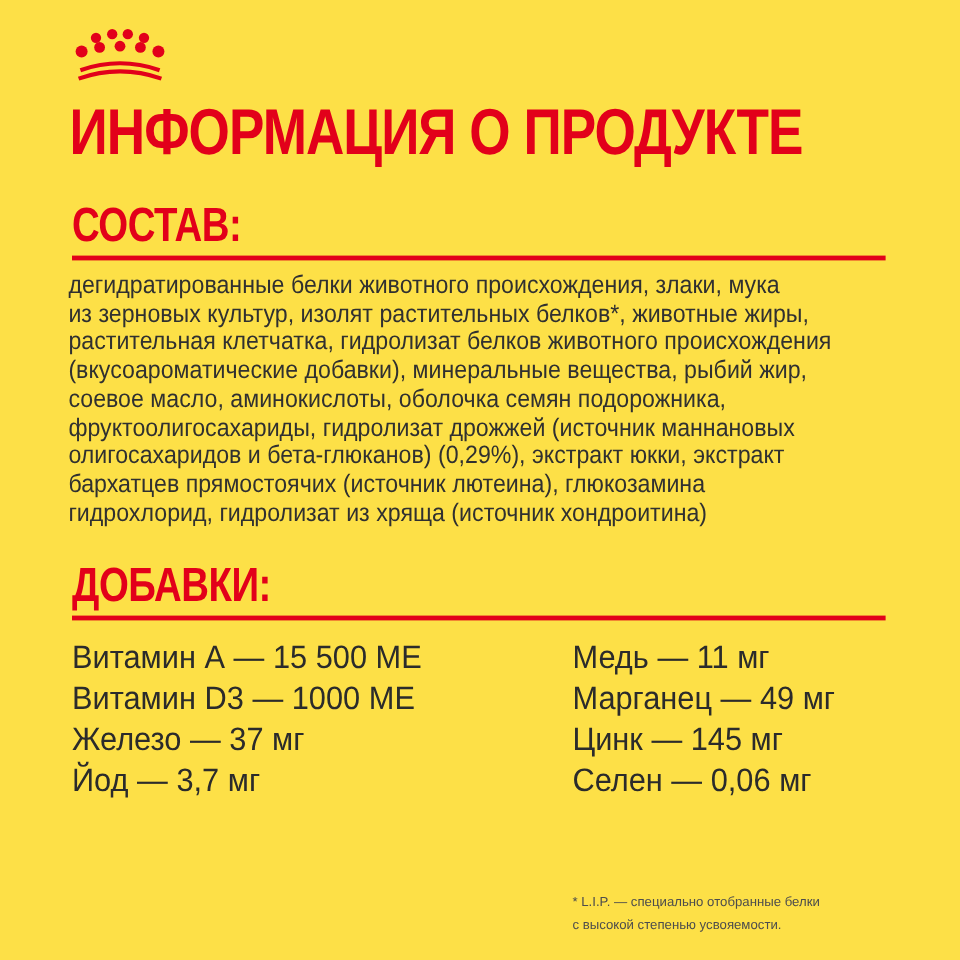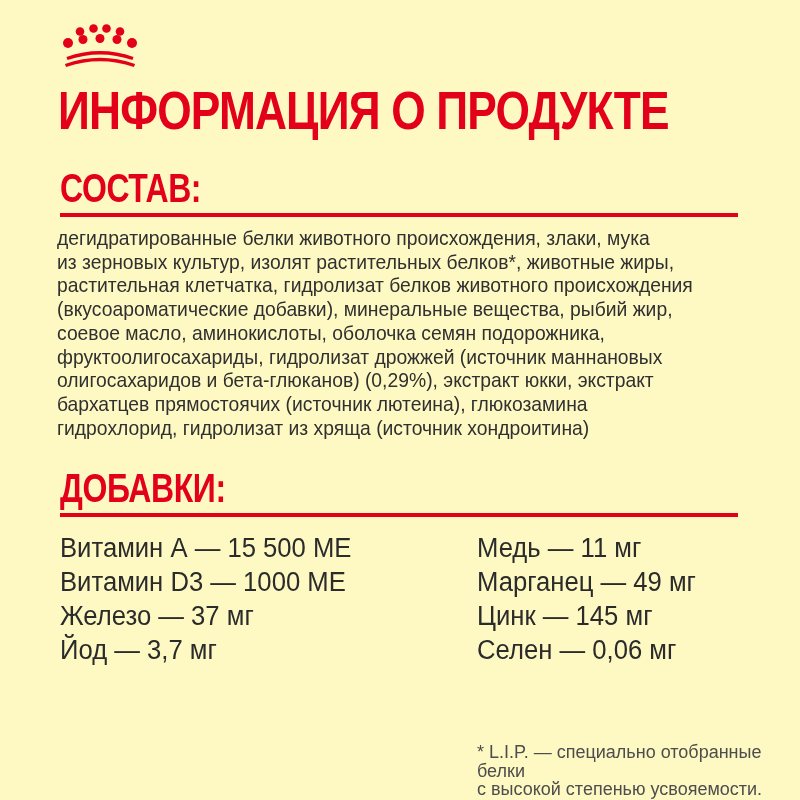--- a/index.html
+++ b/index.html
@@ -4,21 +4,21 @@
 <style>
   html, body {
     margin: 0;
     padding: 0;
     background: #ffffff;
   }
   .page {
     position: relative;
     width: 800px;
     height: 800px;
-    background: #fef9c3;
+    background: #fde047;
     overflow: hidden;
     font-family: "Liberation Sans", sans-serif;
   }
   .crown {
     position: absolute;
     left: 58px;
     top: 22px;
     width: 84px;
     height: 48px;
   }
@@ -80,21 +80,21 @@
     transform-origin: left top;
     white-space: nowrap;
   }
   .additives-col-left  { left: 60px; }
   .additives-col-right { left: 477px; }
   .additive-line { white-space: nowrap; }
   .footnote {
     position: absolute;
     left: 477px;
     top: 743px;
-    font-size: 18px;
+    font-size: 11px;
     line-height: 18.5px;
     color: #4d4d4d;
     white-space: pre-line;
   }
 </style>
 </head>
 <body>
 
 <div class="page">
 

